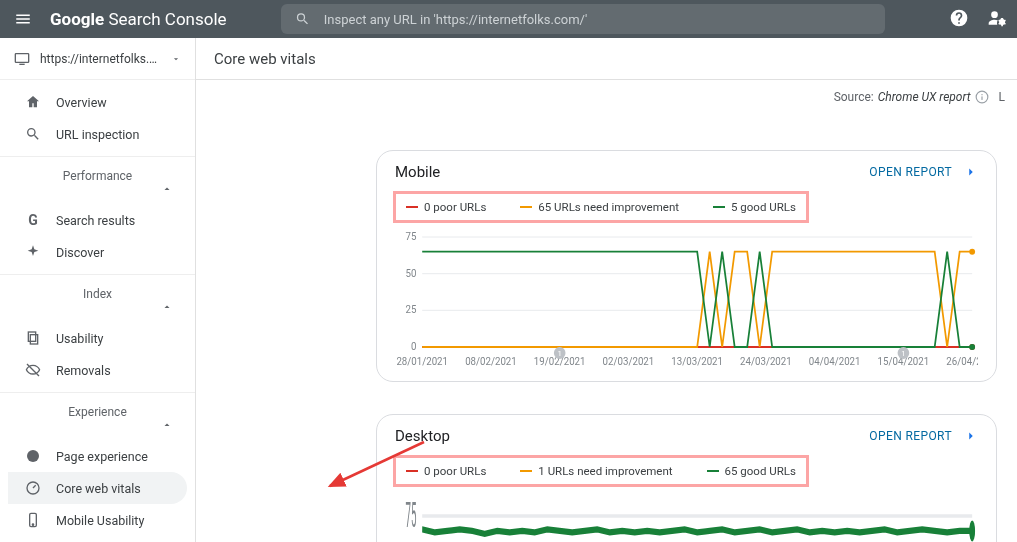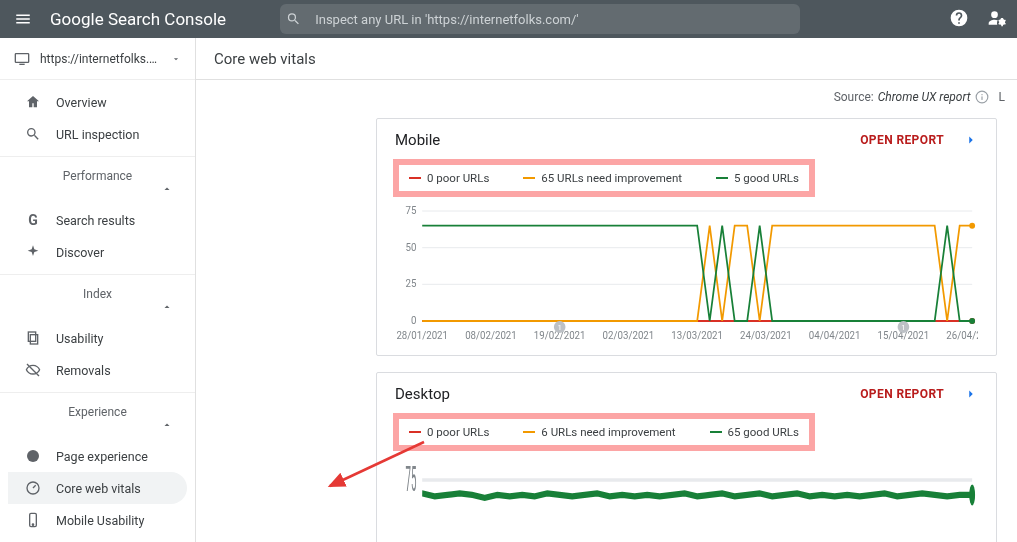--- a/index.html
+++ b/index.html
@@ -1,22 +1,22 @@
 <!DOCTYPE html>
 <html><head>
 <meta charset="utf-8">
 <style>
   * { box-sizing: border-box; margin: 0; padding: 0; font-family: -apple-system, BlinkMacSystemFont, "Segoe UI", Roboto, Arial, sans-serif; }
   body { width: 1017px; height: 542px; overflow: hidden; background: #fff; color: #3c4043; font-size: 13px; }
   .topbar { height: 38px; background: #4e575d; display: flex; align-items: center; padding: 0 10px; gap: 14px; }
   .menu-btn { color: #fff; width: 26px; height: 26px; display: flex; align-items: center; justify-content: center; cursor: pointer; }
   .logo { display: flex; align-items: center; gap: 6px; }
   .logo-text { color: #fff; font-size: 17px; font-weight: 400; }
-  .logo-text .g { font-weight: 400; }
-  .search-wrap { margin-left: 40px; background: rgba(255,255,255,0.12); border-radius: 6px; height: 30px; width: 520px; display: flex; align-items: center; padding: 0 6px; gap: 14px; }
+  .logo-text .g { font-weight: 700; }
+  .search-wrap { margin-left: 40px; background: rgba(255,255,255,0.12); border-radius: 6px; height: 30px; width: 604px; display: flex; align-items: center; padding: 0 14px; gap: 14px; }
   .search-wrap input { background: transparent; border: none; color: #fff; font-size: 13px; width: 100%; outline: none; }
   .search-wrap input::placeholder { color: #cdd2d5; }
   .topbar-right { margin-left: auto; display: flex; align-items: center; gap: 18px; color: #fff; }
   .help-icon, .acct-icon { cursor: pointer; }
 
   .below { display: flex; height: calc(100% - 38px); }
   .sidebar { width: 196px; border-right: 1px solid #e0e0e0; background: #fff; overflow-y: auto; }
   .prop-selector { height: 42px; display: flex; align-items: center; padding: 0 14px; border-bottom: 1px solid #eee; gap: 10px; cursor: pointer; }
   .prop-selector .url { font-size: 12px; color: #3c4043; flex: 1; white-space: nowrap; overflow: hidden; text-overflow: ellipsis; }
   .nav-section { padding: 6px 8px; border-bottom: 1px solid #eee; }
@@ -24,25 +24,25 @@
   .nav-heading .chev { margin-left: auto; }
   .nav-item { display: flex; align-items: center; gap: 14px; padding: 7px 14px 7px 16px; font-size: 12.5px; color: #3c4043; cursor: pointer; border-radius: 0 16px 16px 0; }
   .nav-item .ico { width: 18px; height: 18px; display: flex; align-items: center; justify-content: center; color: #5f6368; }
   .nav-item.active { background: #f1f3f4; }
 
   .main { flex: 1; background: #fff; overflow-y: auto; position: relative; }
   .main-header { height: 42px; border-bottom: 1px solid #e0e0e0; display: flex; align-items: center; padding: 0 18px; font-size: 15px; color: #3c4043; }
   .source-row { text-align: right; padding: 10px 12px 4px; font-size: 12px; color: #5f6368; display: flex; justify-content: flex-end; align-items: center; gap: 4px; }
   .source-row .lnk { color: #3c4043; font-style: italic; }
   .cards-wrap { padding: 10px 20px 0 180px; }
-  .card { border: 1px solid #dadce0; border-radius: 2px; background: #fff; margin-bottom: 16px; }
+  .card { border: 1px solid #dadce0; border-radius: 17px; background: #fff; margin-bottom: 16px; margin-top: 32px; }
   .card-head { display: flex; align-items: center; padding: 12px 18px 10px; }
   .card-title { font-size: 15px; color: #202124; }
-  .open-report { margin-left: auto; color: #b91c1c; font-size: 12px; font-weight: 700; letter-spacing: 0.4px; display: flex; align-items: center; gap: 20px; cursor: pointer; }
-  .legend { margin: 0 16px 2px; padding: 6px 10px; display: flex; gap: 34px; border: 6px solid #fca5a5; width: fit-content; }
+  .open-report { margin-left: auto; color: #0369a1; font-size: 12px; font-weight: 400; letter-spacing: 0.4px; display: flex; align-items: center; gap: 12px; cursor: pointer; }
+  .legend { margin: 0 16px 2px; padding: 6px 10px; display: flex; gap: 34px; border: 3px solid #fca5a5; width: fit-content; }
   .legend-item { display: flex; align-items: center; gap: 6px; font-size: 11.5px; color: #3c4043; }
   .swatch { width: 12px; height: 2px; display: inline-block; }
   .sw-poor { background: #d93025; }
   .sw-need { background: #f29900; }
   .sw-good { background: #188038; }
   .chart { padding: 6px 18px 10px; }
   svg.plot { width: 100%; height: 140px; display: block; }
   .axis-text { font-size: 10px; fill: #80868b; }
   .series { fill: none; stroke-width: 1.8; }
   .circle-marker { fill: #bdc1c6; }
@@ -293,21 +293,21 @@
               </svg>
             </span>
         </div>
         <div class="legend">
           <span class="legend-item">
               <span class="swatch sw-poor"></span>
               <span>0 poor URLs</span>
             </span>
           <span class="legend-item">
               <span class="swatch sw-need"></span>
-              <span>6 URLs need improvement</span>
+              <span>1 URLs need improvement</span>
             </span>
           <span class="legend-item">
               <span class="swatch sw-good"></span>
               <span>65 good URLs</span>
             </span>
         </div>
         <div class="chart">
           <svg class="plot" id="chart-desktop" viewBox="0 0 600 40" preserveAspectRatio="none">
               <line x1="28" x2="594" y1="6" y2="6" stroke="#e8eaed"></line>
               <text x="22" y="9" text-anchor="end" class="axis-text">75</text>

